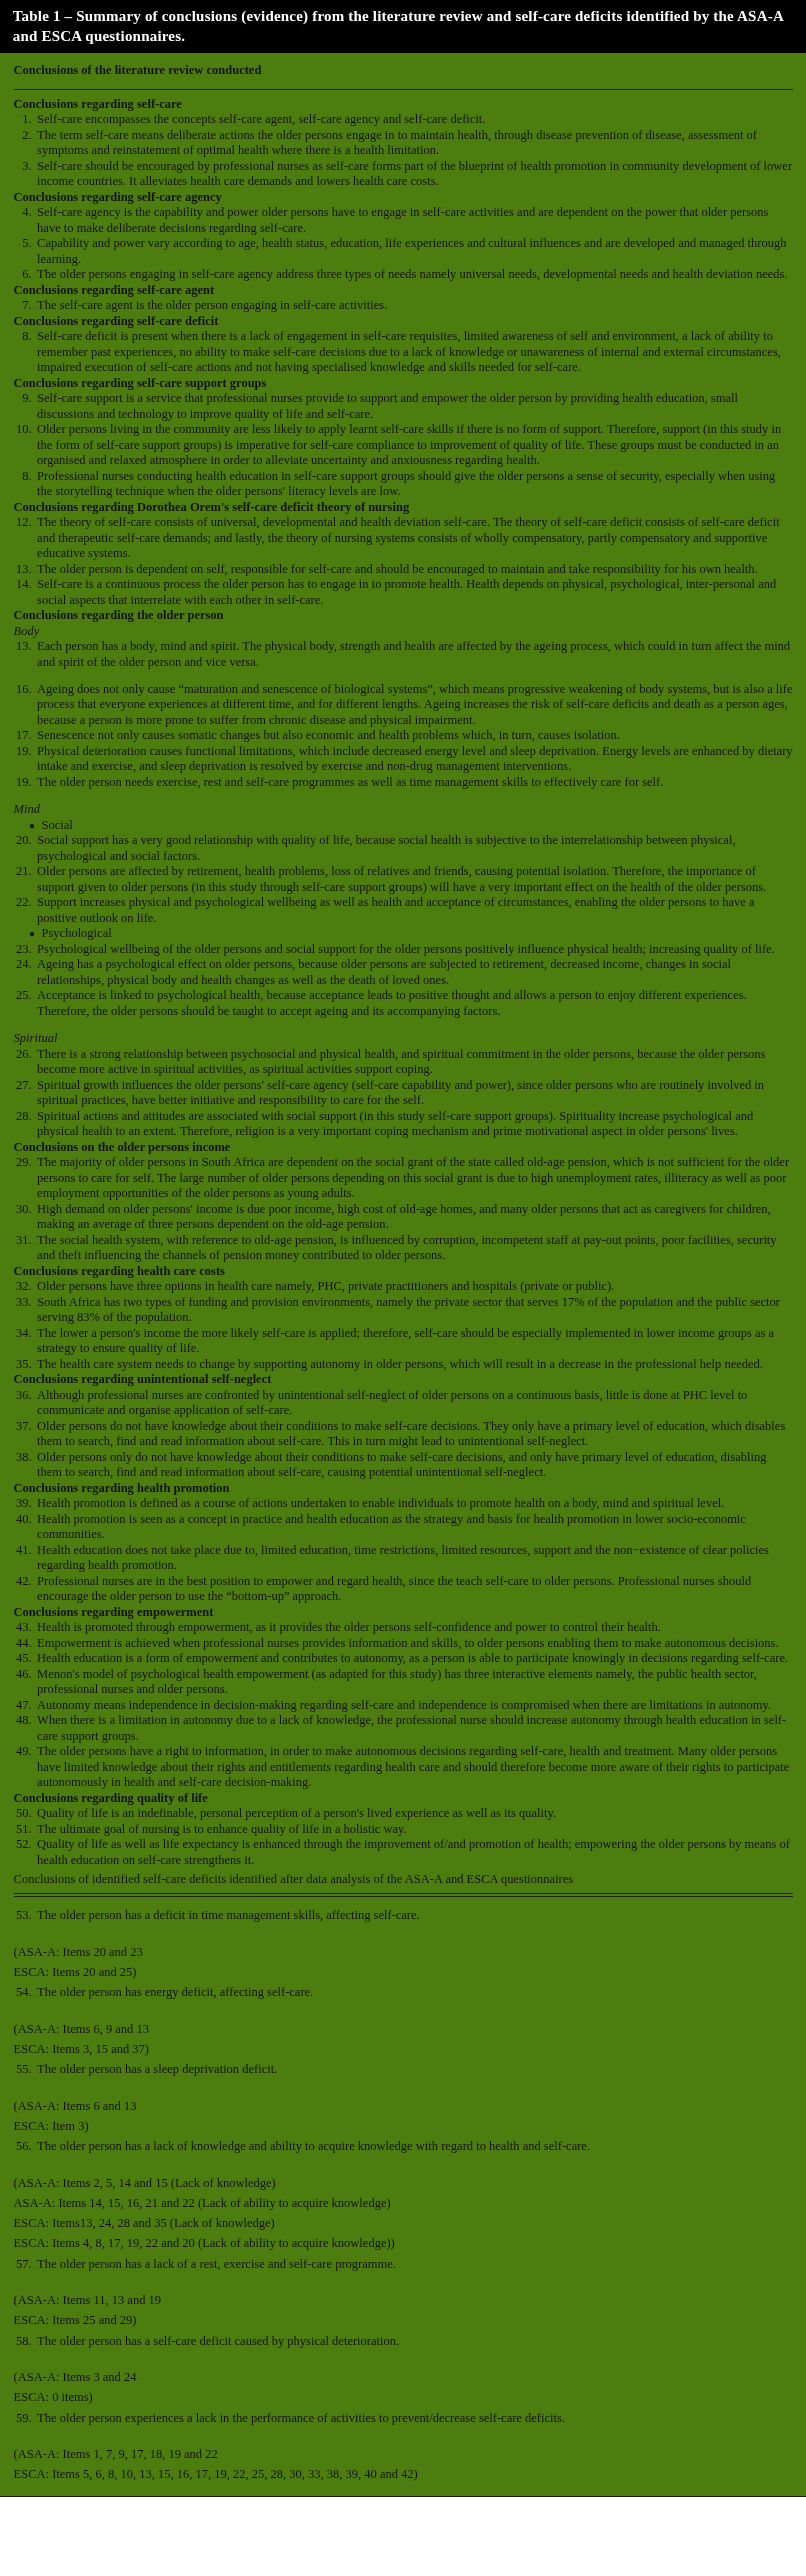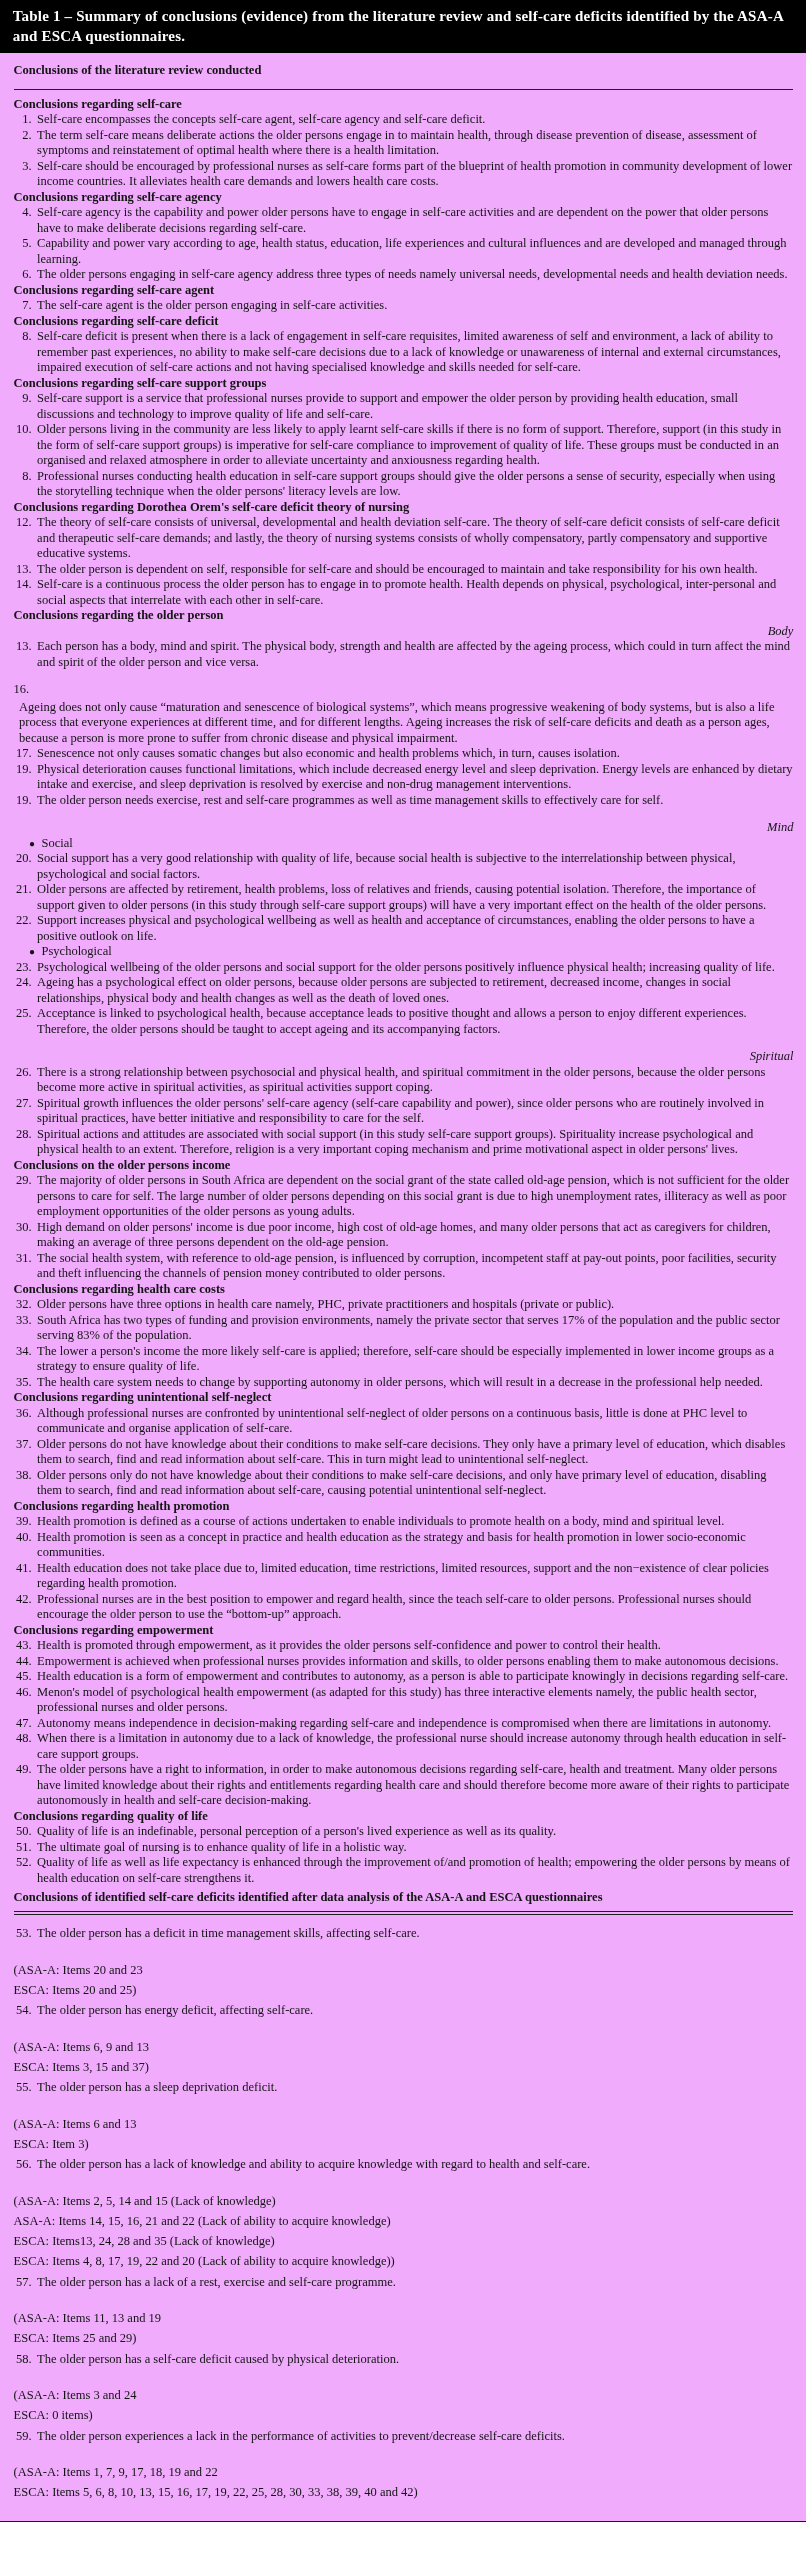--- a/index.html
+++ b/index.html
@@ -4,23 +4,23 @@
 <style>
   * { margin: 0; padding: 0; box-sizing: border-box; }
   html, body { background: #ffffff; }
   body {
     width: 807px;
     font-family: "Liberation Serif", "DejaVu Serif", serif;
     color: #141414;
   }
   .doc {
     width: 807px;
-    background: #f0abfc;
+    background: #4d7c0f;
     border-bottom: 1.8px solid #1a1a1a;
-    padding-bottom: 12px;
+    padding-bottom: 5px;
     margin-bottom: 11px;
   }
   .title-bar {
     background: #000000;
     color: #ffffff;
     font-weight: bold;
     font-size: 15px;
     line-height: 20px;
     padding: 5.5px 12.7px 7.3px 12.7px;
     letter-spacing: 0.2px;
@@ -33,33 +33,33 @@
   .top-header {
     font-weight: bold;
     padding: 3.6px 0 11px 0;
   }
   .rule {
     border: none;
     border-top: 1.3px solid #1f1f1f;
     margin: 0 0 6.4px 0;
   }
   .subhead { font-weight: bold; }
-  .subhead-italic { font-style: italic; text-align: right; }
-  .gap { margin-top: 11.8px; flex-direction: column; }
+  .subhead-italic { font-style: italic; }
+  .gap { margin-top: 11.8px; }
   .item { display: flex; align-items: flex-start; }
   .num {
     flex: 0 0 18px;
     text-align: right;
     padding-right: 0;
   }
   .txt { flex: 1 1 auto; padding-left: 5.5px; }
   .bullet-row { padding-left: 15.5px; display: flex; align-items: flex-start; }
   .bullet-glyph { font-size: 10px; line-height: 15.5px; padding-right: 6.4px; }
   .part2-header {
-    font-weight: bold;
+    font-weight: normal;
     margin-top: 3.6px;
   }
   .double-rule {
     height: 4.5px;
     border-top: 1.1px solid #1f1f1f;
     border-bottom: 1.1px solid #1f1f1f;
     margin: 5.5px 0 11px 0;
   }
   .refs {
     line-height: 20px;

